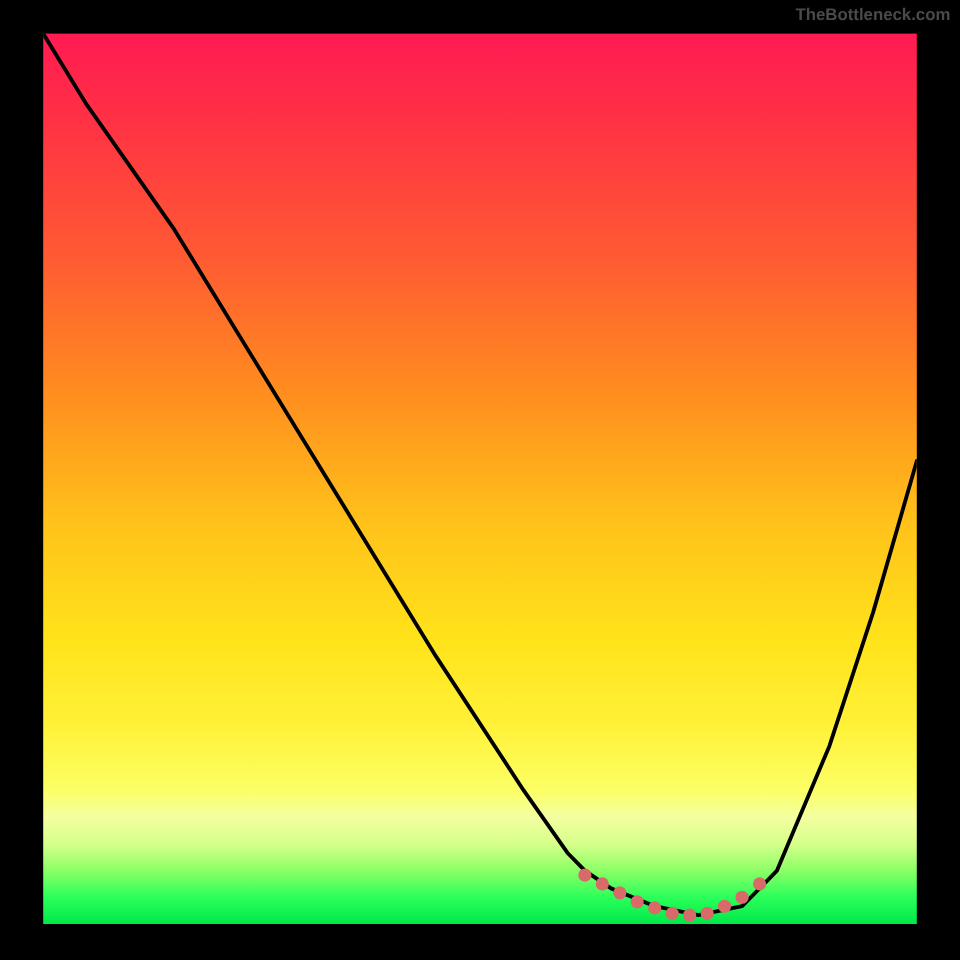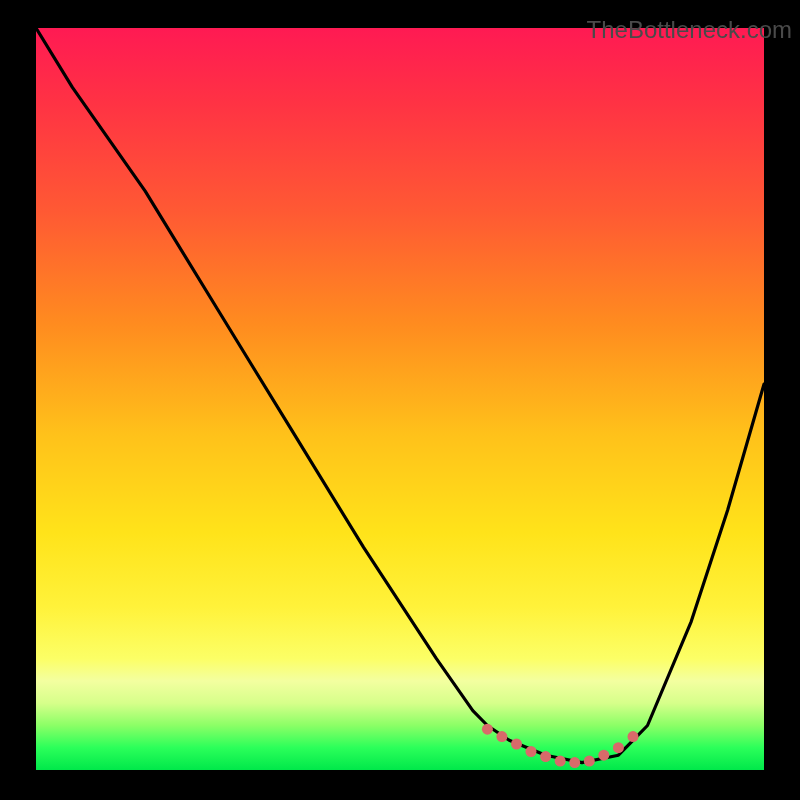--- a/index.html
+++ b/index.html
@@ -15,24 +15,23 @@
     position: relative;
     width: 800px;
     height: 800px;
     background: #000;
   }
   .watermark {
     position: absolute;
     top: 4px;
     right: 8px;
     color: #4a4a4a;
-    font-size: 24px;
-    font-weight: normal;
+    font-size: 14px;
+    font-weight: bold;
     z-index: 10;
-    margin-top: 12px;
   }
   .plot-area {
     position: absolute;
     left: 36px;
     top: 28px;
     width: 728px;
     height: 742px;
     
     background: linear-gradient(
       to bottom,

